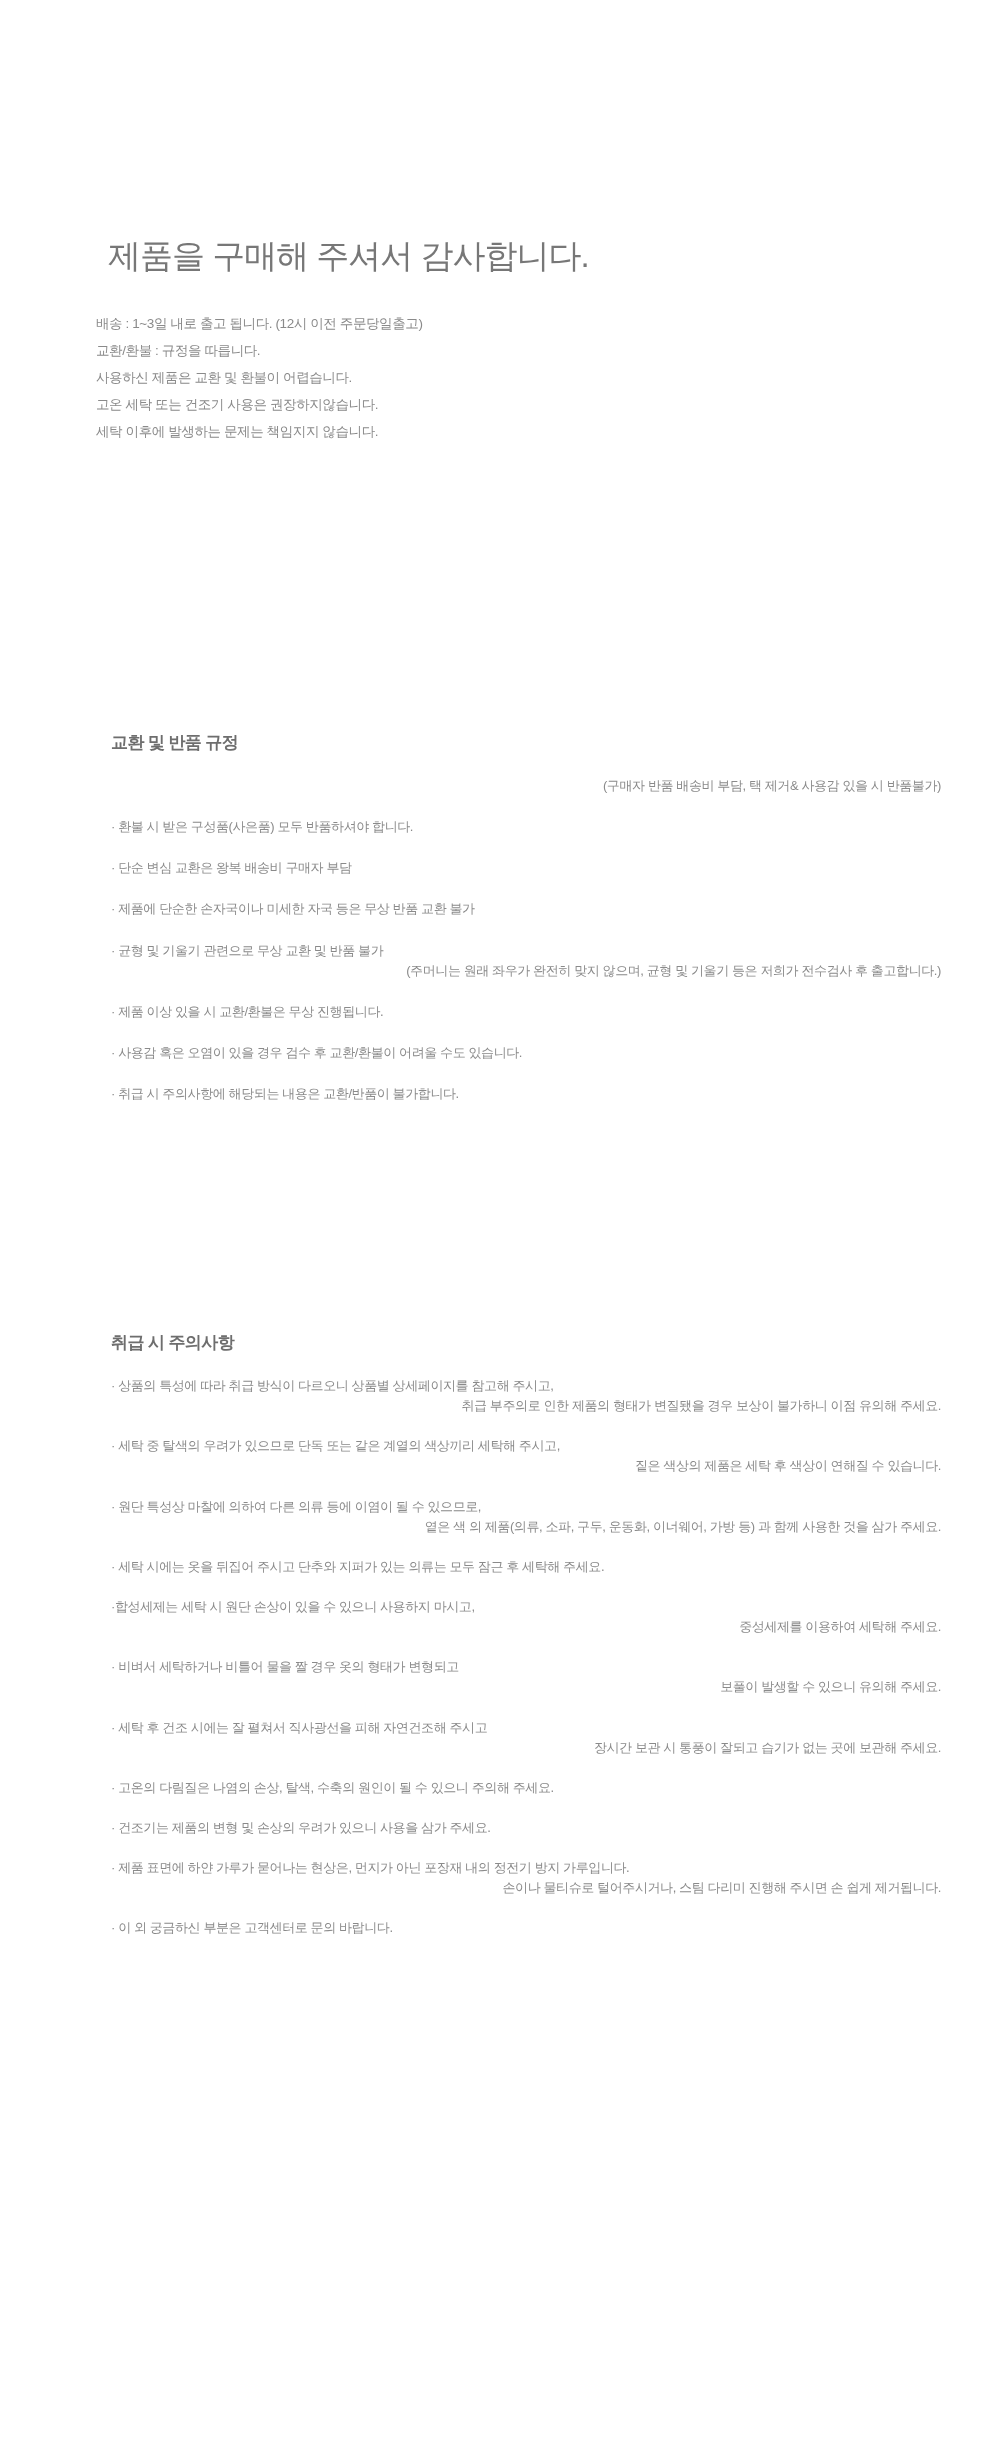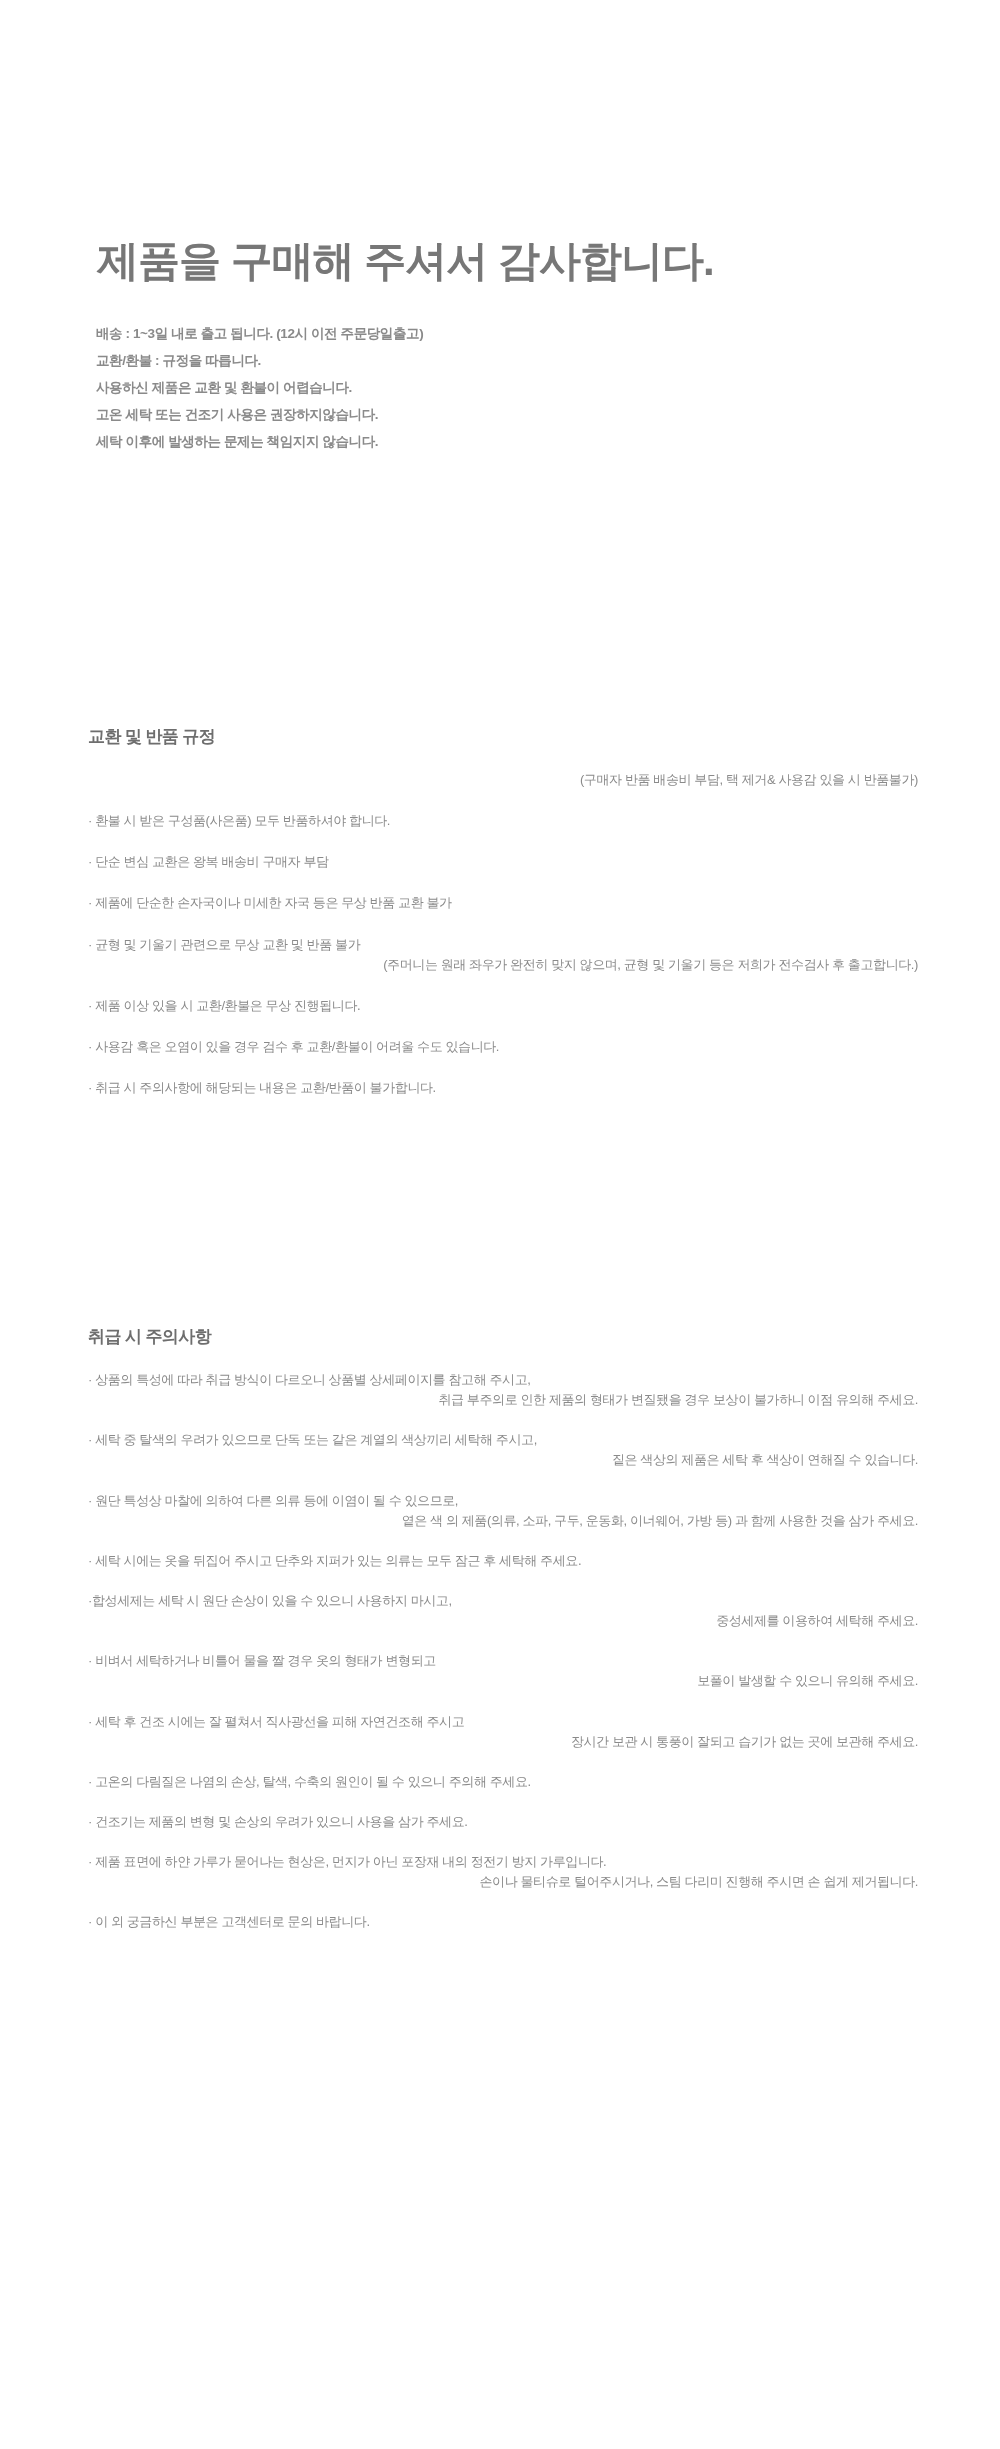--- a/index.html
+++ b/index.html
@@ -23,41 +23,41 @@
   }
 
   
   .thanks-block {
     position: absolute;
     left: 96px;
     top: 236px;
     width: 820px;
   }
   .thanks-title {
-    font-size: 42px;
-    font-weight: bold;
+    font-size: 33px;
+    font-weight: normal;
     color: #777777;
     letter-spacing: -1px;
     line-height: 1.2;
-    margin: 0 0 34px 1px;
+    margin: 0 0 34px 12px;
   }
   .thanks-lines {
     font-size: 13.5px;
     line-height: 2.0;
     color: #8a8a8a;
     letter-spacing: -0.4px;
-    font-weight: bold;
   }
   .thanks-lines div { white-space: pre; }
 
   
   .section {
     position: absolute;
-    left: 88px;
+    left: 111px;
     width: 830px;
+    margin-top: 6px;
   }
   .section-title {
     font-size: 17px;
     font-weight: bold;
     color: #6e6e6e;
     letter-spacing: -0.6px;
     margin: 0 0 22px 0;
   }
   .item {
     font-size: 13px;

